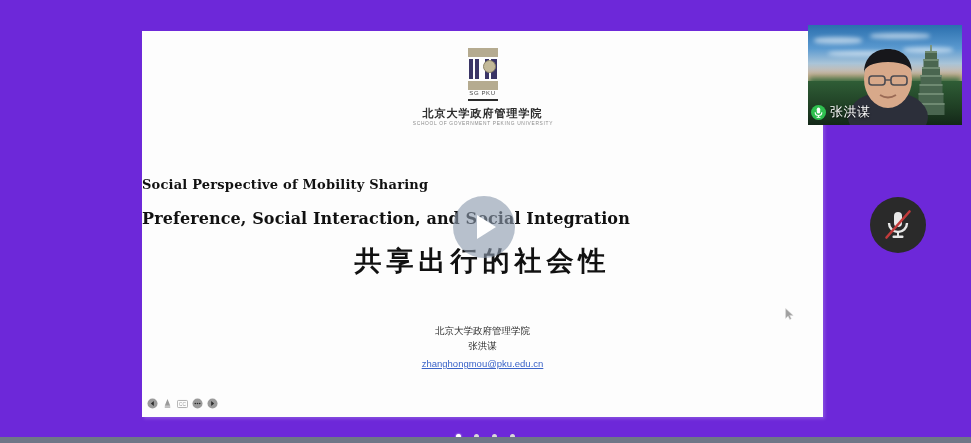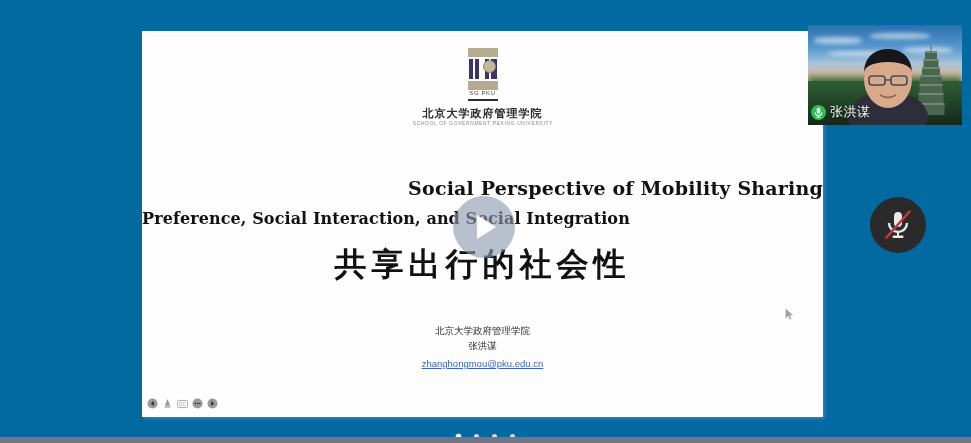--- a/index.html
+++ b/index.html
@@ -4,21 +4,21 @@
 <style>
   html, body {
     margin: 0;
     padding: 0;
     background: #000;
   }
   #root {
     position: relative;
     width: 971px;
     height: 443px;
-    background: #0369a1;
+    background: #6d28d9;
     overflow: hidden;
     font-family: "Liberation Sans", sans-serif;
   }
 
   
   .slide {
     position: absolute;
     left: 142px;
     top: 31px;
     width: 681px;
@@ -107,24 +107,24 @@
     color: #8c8c8c;
     letter-spacing: 0.5px;
     transform: scale(1.35);
   }
 
   
   .title-main {
     position: absolute;
     left: 0; right: 0;
     top: 146px;
-    text-align: right;
+    text-align: left;
     font-family: "DejaVu Serif", serif;
     font-weight: bold;
-    font-size: 19px;
+    font-size: 13px;
     color: #111111;
     letter-spacing: 0.2px;
   }
   .title-sub {
     position: absolute;
     left: 0; right: 0;
     top: 178px;
     text-align: left;
     font-family: "DejaVu Serif", serif;
     font-weight: bold;
@@ -132,21 +132,21 @@
     color: #111111;
     letter-spacing: 0.1px;
   }
   .title-cn {
     position: absolute;
     left: 0; right: 0;
     top: 212px;
     text-align: center;
     font-family: "DejaVu Sans", sans-serif;
     font-weight: bold;
-    font-size: 32px;
+    font-size: 27px;
     color: #111111;
     letter-spacing: 5px;
   }
 
   
   .author-block {
     position: absolute;
     left: 0; right: 0;
     top: 292px;
     text-align: center;

